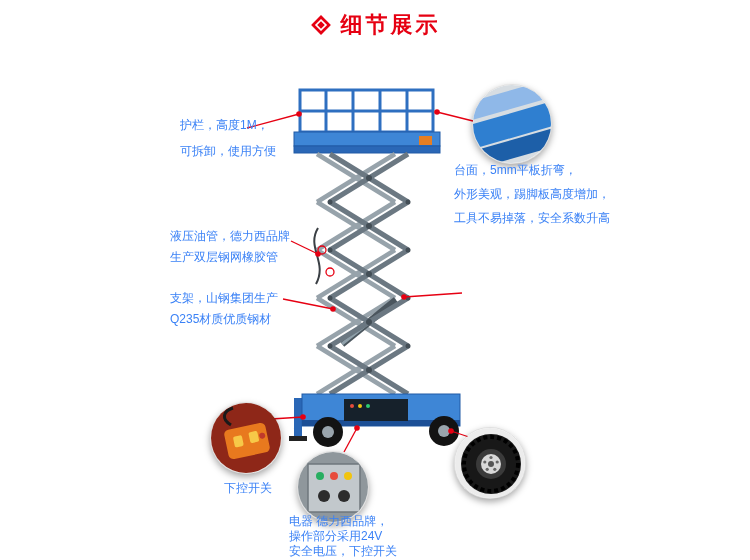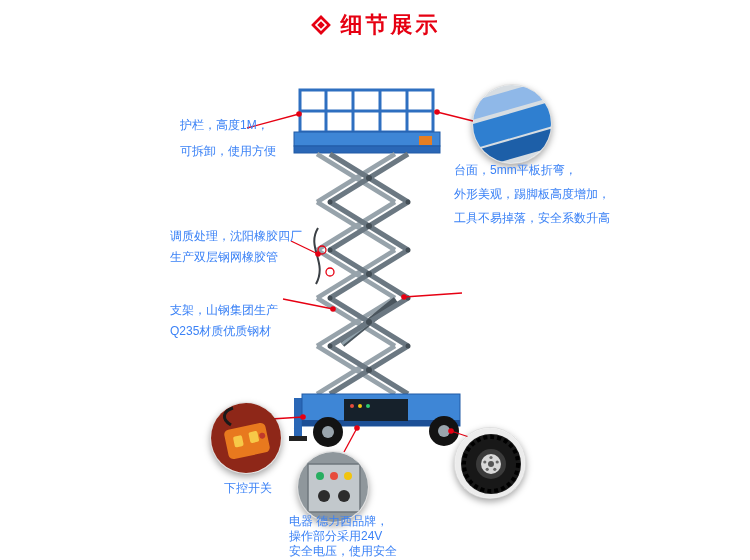--- a/index.html
+++ b/index.html
@@ -203,27 +203,27 @@
     </svg>
   </div>
 
   <div class="label lh26" style="left:180px; top:112px;">护栏，高度1M，
 可拆卸，使用方便</div>
 
   <div class="label lh24" style="left:454px; top:150px;margin-top:8px;">台面，5mm平板折弯，
 外形美观，踢脚板高度增加，
 工具不易掉落，安全系数升高</div>
 
-  <div class="label lh21" style="left:170px; top:226px;">调质处理，沈阳橡胶四厂
+  <div class="label lh21" style="left:170px; top:226px;">液压油管，德力西品牌
 生产双层钢网橡胶管</div>
 
-  <div class="label lh21" style="left:170px; top:300px;">支架，山钢集团生产
+  <div class="label lh21" style="left:170px; top:288px;">支架，山钢集团生产
 Q235材质优质钢材</div>
 
 
   <div class="label" style="left:224px; top:477px;">下控开关</div>
 
   <div class="label lh15" style="left:289px; top:514px;">电器 德力西品牌，
 操作部分采用24V
-安全电压，使用安全</div>
+安全电压，下控开关</div>
 
 
 </div>
 
 </body></html>

